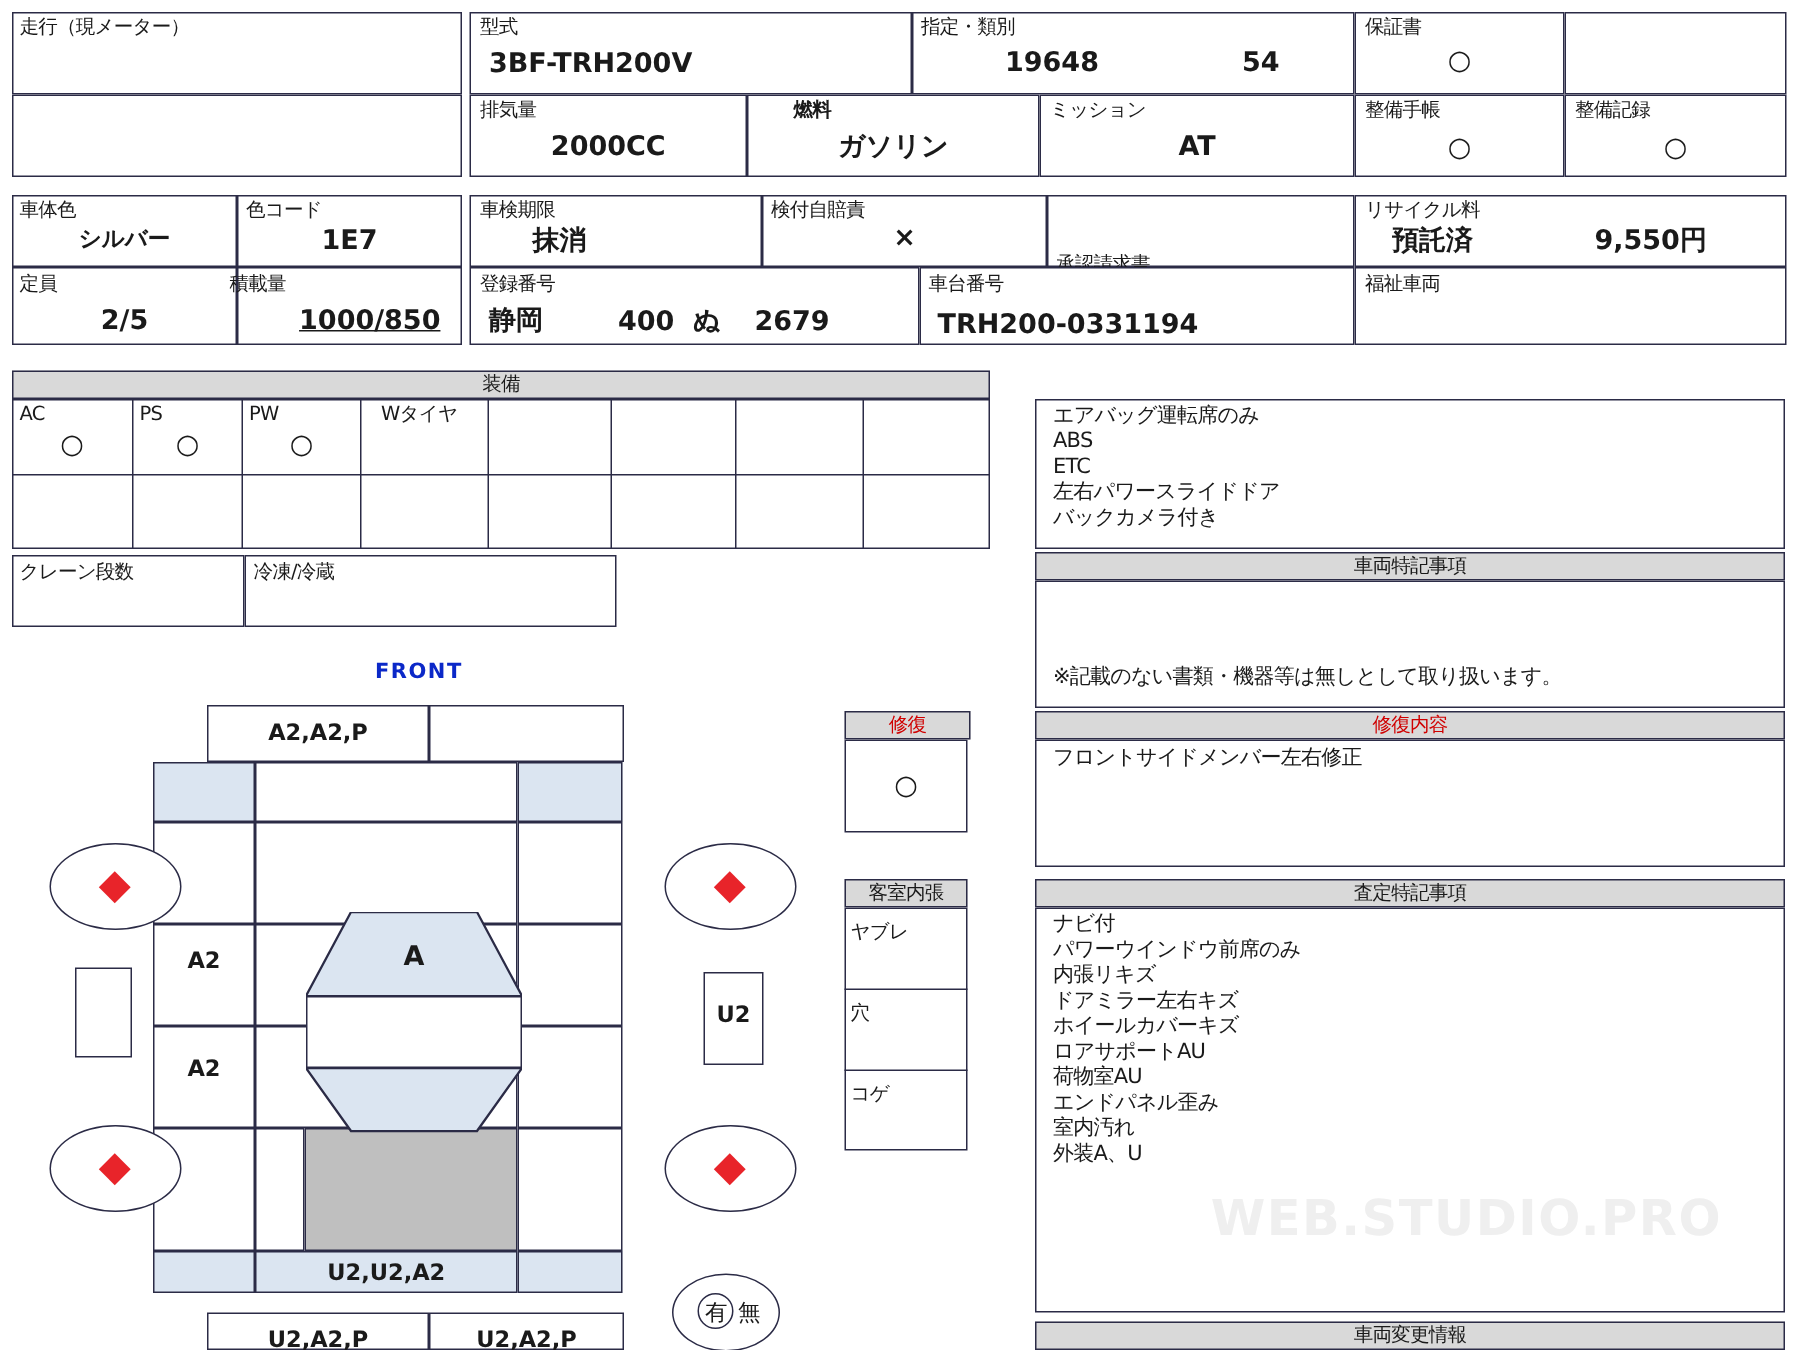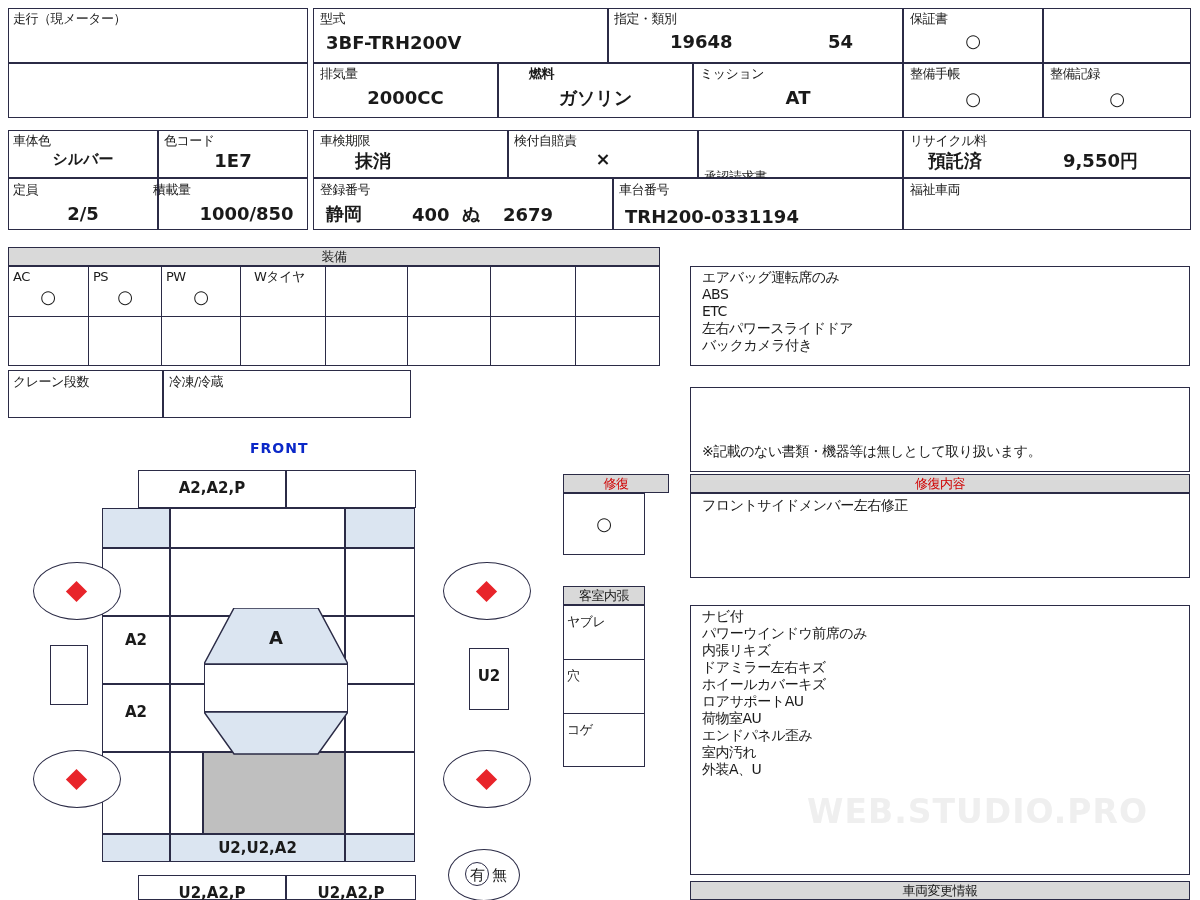--- a/index.html
+++ b/index.html
@@ -161,21 +161,21 @@
   <div class="lbl" style="left:910px;top:134px;">リサイクル料</div>
   <div class="val" style="left:928px;top:152px;">預託済</div>
   <div class="val" style="left:1063px;top:152px;">9,550円</div>
 
   <div class="bx" style="left:8px;top:178px;width:150px;height:52px;"></div>
   <div class="lbl" style="left:13px;top:183px;">定員</div>
   <div class="val ctr" style="left:8px;top:205px;width:150px;">2/5</div>
 
   <div class="bx" style="left:158px;top:178px;width:150px;height:52px;"></div>
   <div class="lbl" style="left:153px;top:183px;">積載量</div>
-  <div class="val ctr" style="left:158px;top:205px;width:177px;">1000/850</div>
+  <div class="val ctr" style="left:158px;top:205px;width:177px;text-decoration:underline;">1000/850</div>
 
   <div class="bx" style="left:313px;top:178px;width:300px;height:52px;"></div>
   <div class="lbl" style="left:320px;top:183px;">登録番号</div>
   <div class="val" style="left:326px;top:205px;">静岡</div>
   <div class="val" style="left:412px;top:206px;">400</div>
   <div class="val" style="left:462px;top:205px;">ぬ</div>
   <div class="val" style="left:503px;top:206px;">2679</div>
 
   <div class="bx" style="left:613px;top:178px;width:290px;height:52px;"></div>
   <div class="lbl" style="left:619px;top:183px;">車台番号</div>
@@ -209,42 +209,44 @@
   <div class="bx" style="left:163px;top:370px;width:248px;height:48px;"></div>
   <div class="lbl" style="left:169px;top:375px;">冷凍/冷蔵</div>
 
   <div class="bx" style="left:690px;top:266px;width:500px;height:100px;"></div>
   <div class="listtext" style="left:702px;top:269px;">エアバッグ運転席のみ
 ABS
 ETC
 左右パワースライドドア
 バックカメラ付き</div>
 
+  <div class="hdr" style="left:690px;top:368px;width:500px;">車両特記事項</div>
   <div class="bx" style="left:690px;top:387px;width:500px;height:85px;"></div>
   <div class="listtext" style="left:702px;top:443px;">※記載のない書類・機器等は無しとして取り扱います。</div>
 
   <div class="hdr red" style="left:690px;top:474px;width:500px;">修復内容</div>
   <div class="bx" style="left:690px;top:493px;width:500px;height:85px;"></div>
   <div class="listtext" style="left:702px;top:497px;">フロントサイドメンバー左右修正</div>
 
+  <div class="hdr" style="left:690px;top:586px;width:500px;">査定特記事項</div>
   <div class="bx" style="left:690px;top:605px;width:500px;height:270px;"></div>
   <div class="listtext" style="left:702px;top:608px;">ナビ付
 パワーウインドウ前席のみ
 内張リキズ
 ドアミラー左右キズ
 ホイールカバーキズ
 ロアサポートAU
 荷物室AU
 エンドパネル歪み
 室内汚れ
 外装A、U</div>
 
   <div class="hdr" style="left:690px;top:881px;width:500px;">車両変更情報</div>
 
-  <div class="hdr red" style="left:563px;top:474px;width:106px;">修復</div>
+  <div class="hdr red" style="left:563px;top:474px;width:84px;">修復</div>
   <div class="bx" style="left:563px;top:493px;width:82px;height:62px;"></div>
   <div class="val ctr" style="left:563px;top:515px;width:82px;">○</div>
 
   <div class="hdr" style="left:563px;top:586px;width:82px;">客室内張</div>
   <div class="bx" style="left:563px;top:605px;width:82px;height:162px;"></div>
   <div class="diagline" style="left:563px;top:659px;width:82px;height:1px;"></div>
   <div class="diagline" style="left:563px;top:713px;width:82px;height:1px;"></div>
   <div class="lbl" style="left:567px;top:615px;">ヤブレ</div>
   <div class="lbl" style="left:567px;top:669px;">穴</div>
   <div class="lbl" style="left:567px;top:723px;">コゲ</div>

